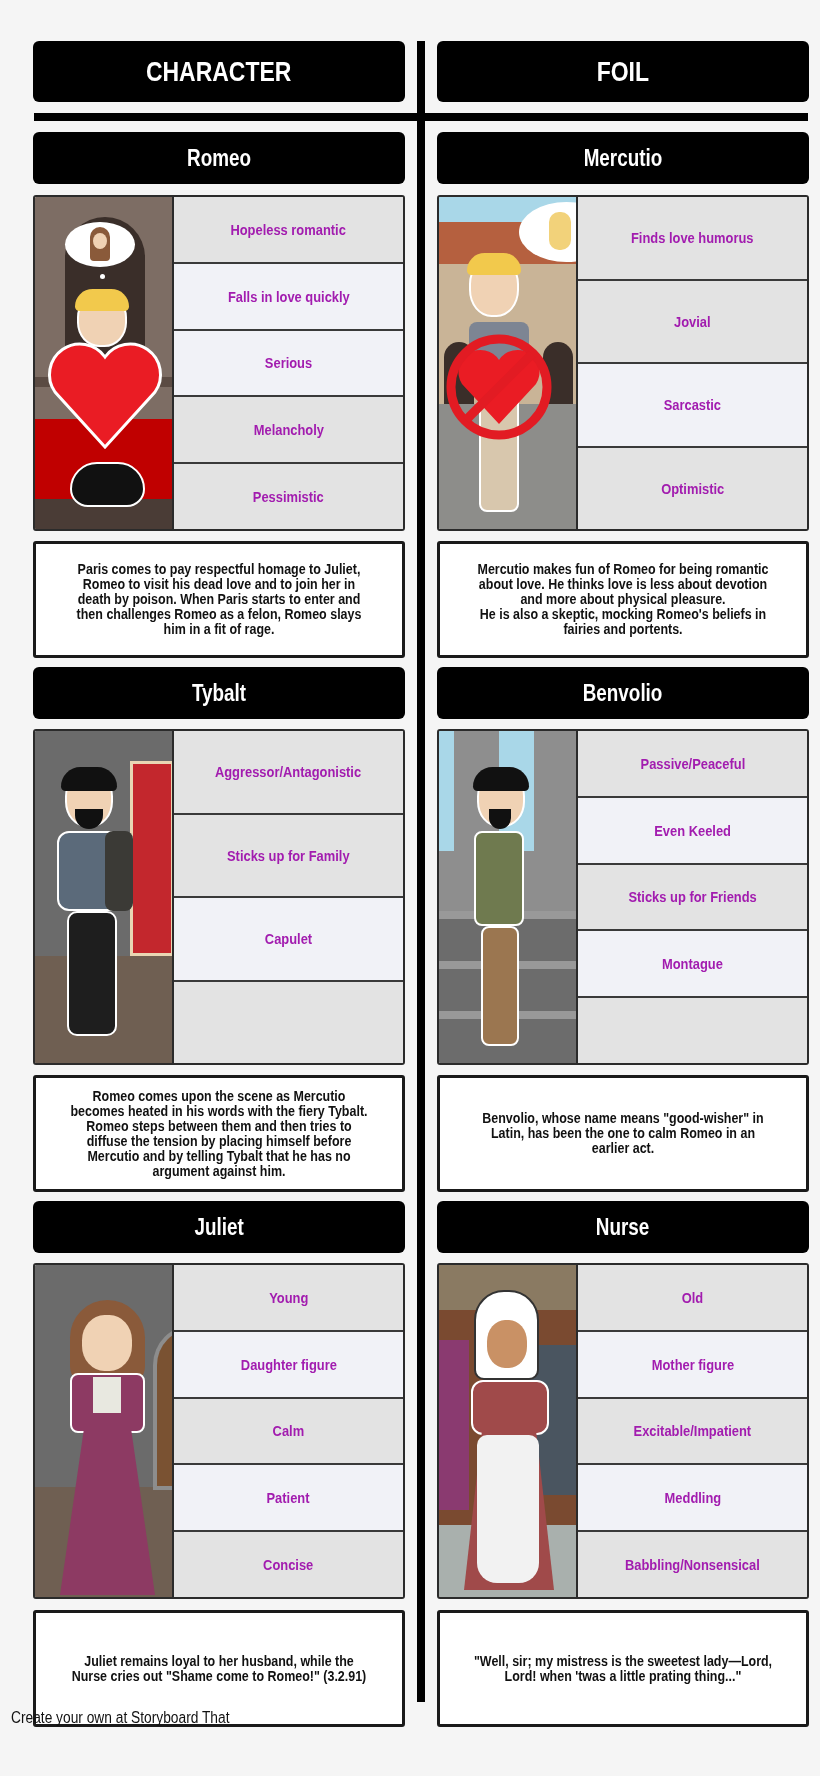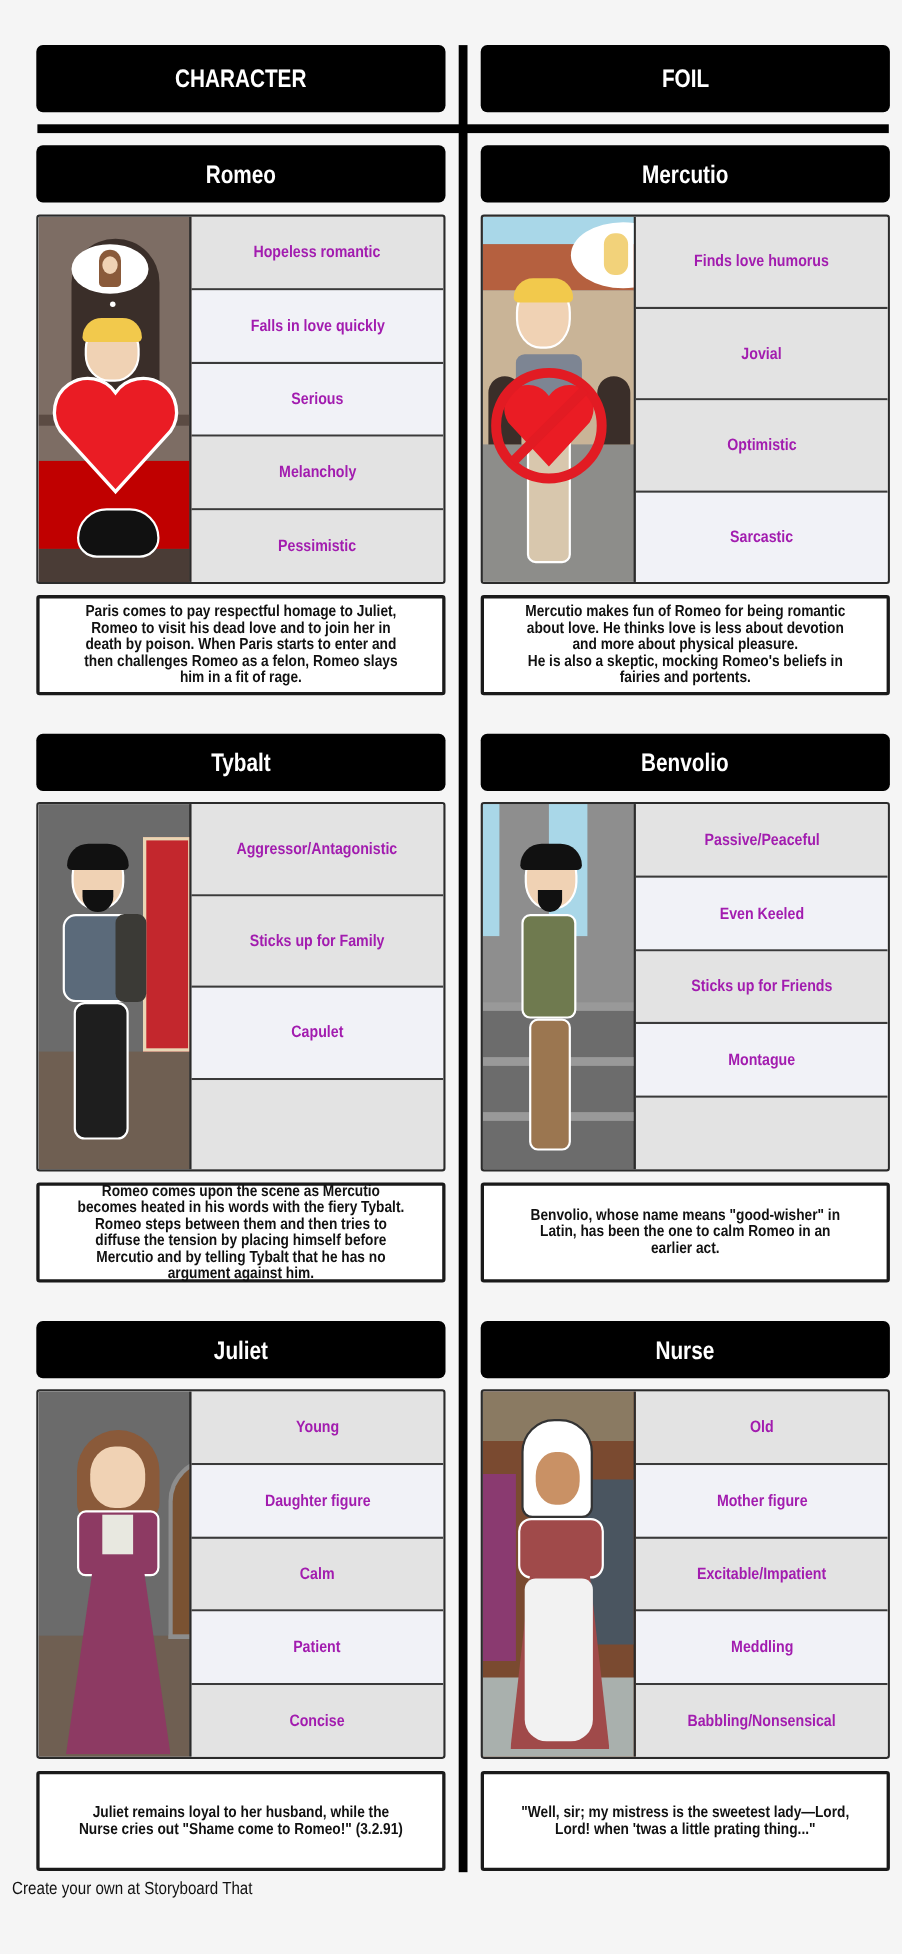--- a/index.html
+++ b/index.html
@@ -5,38 +5,38 @@
   * { box-sizing: border-box; margin: 0; padding: 0; }
   html, body { width: 820px; height: 1776px; background: #f5f5f5; overflow: hidden; }
   body { position: relative; font-family: "Liberation Sans", sans-serif; }
 
   .divider-v { position: absolute; left: 417px; top: 41px; width: 8px; height: 1661px; background: #000; }
   .divider-h { position: absolute; left: 34px; top: 113px; width: 774px; height: 8px; background: #000; }
 
   .hdr { position: absolute; background: #000; color: #fff; border-radius: 6px;
          display: flex; align-items: center; justify-content: center;
          font-family: "Liberation Sans", sans-serif; font-weight: bold; }
-  .hdr.big { top: 41px; height: 61px; font-size: 23px; letter-spacing: 0px; transform-origin: center; }
+  .hdr.big { top: 41px; height: 61px; font-size: 28px; letter-spacing: 0px; transform-origin: center; }
   .hdr.big span, .hdr.name span { display: inline-block; transform: scaleX(0.82); }
   .hdr.name { height: 52px; font-size: 23px; }
   .col-l { left: 33px; width: 372px; }
   .col-r { left: 437px; width: 372px; }
 
   .panel { position: absolute; height: 336px; border: 2.5px solid #2b2b2b; border-radius: 3px;
            display: flex; background: #fff; overflow: hidden; }
   .scene { width: 139px; height: 100%; position: relative; overflow: hidden; border-right: 2px solid #2b2b2b; flex-shrink: 0; }
   .traits { flex: 1; display: flex; flex-direction: column; }
   .trait { flex: 1; display: flex; align-items: center; justify-content: center;
            font-size: 15px; font-weight: bold; color: #a21caf; border-bottom: 2px solid #3a3a3a; }
   .trait:last-child { border-bottom: none; }
   .trait span { display: inline-block; transform: scaleX(0.86); white-space: nowrap; }
   .trait.odd { background: #e3e3e3; }
   .trait.even { background: #f1f2f7; }
 
-  .desc { position: absolute; height: 91px; border: 3px solid #1a1a1a; border-radius: 3px; background: #fff;
+  .desc { position: absolute; height: 117px; border: 3px solid #1a1a1a; border-radius: 3px; background: #fff;
           display: flex; align-items: center; justify-content: center; text-align: center;
           font-size: 14.5px; font-weight: bold; line-height: 15px; color: #111; padding: 2px 6px; }
   .desc span { display: inline-block; transform: scaleX(0.86); width: 116%; white-space: pre-line; }
 
   .footer { position: absolute; left: 11px; top: 1709px; font-size: 16px; color: #111; }
   .footer span { display: inline-block; transform: scaleX(0.86); transform-origin: left; }
 
   
   .abs { position: absolute; }
 </style>
@@ -115,25 +115,25 @@
       <line x1="22" y1="88" x2="88" y2="22" stroke="#e21b23" stroke-width="9"></line>
     </svg>
   </div>
   <div class="traits">
     <div class="trait odd">
         <span>Finds love humorus</span>
       </div>
     <div class="trait odd">
         <span>Jovial</span>
       </div>
+    <div class="trait even">
+        <span>Sarcastic</span>
+      </div>
     <div class="trait odd">
         <span>Optimistic</span>
-      </div>
-    <div class="trait even">
-        <span>Sarcastic</span>
       </div>
   </div>
 </div>
 
 <div class="desc col-l" style="top:541px">
     <span>Paris comes to pay respectful homage to Juliet, Romeo to visit his dead love and to join her in death by poison. When Paris starts to enter and then challenges Romeo as a felon, Romeo slays him in a fit of rage.</span>
   </div>
 <div class="desc col-r" style="top:541px">
     <span>Mercutio makes fun of Romeo for being romantic about love. He thinks love is less about devotion and more about physical pleasure.
 He is also a skeptic, mocking Romeo's beliefs in fairies and portents.</span>

